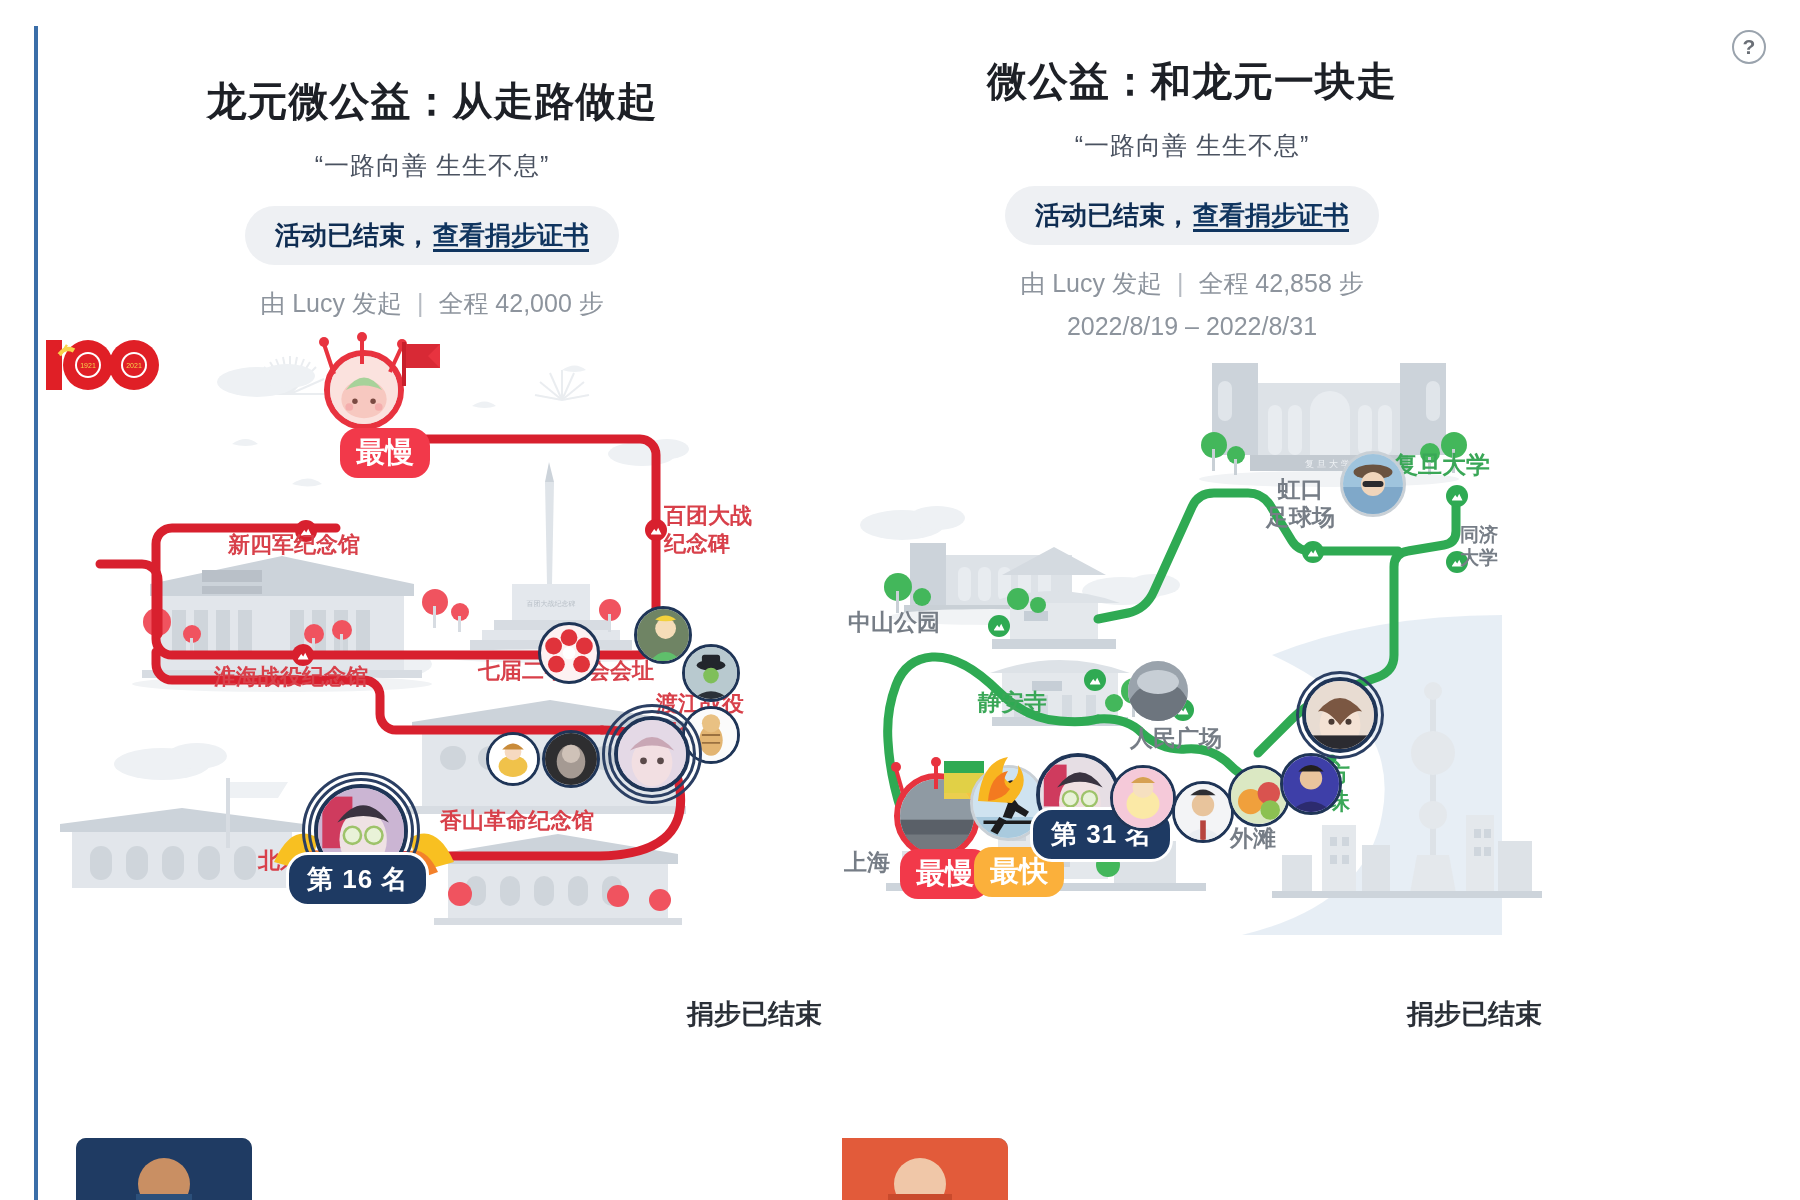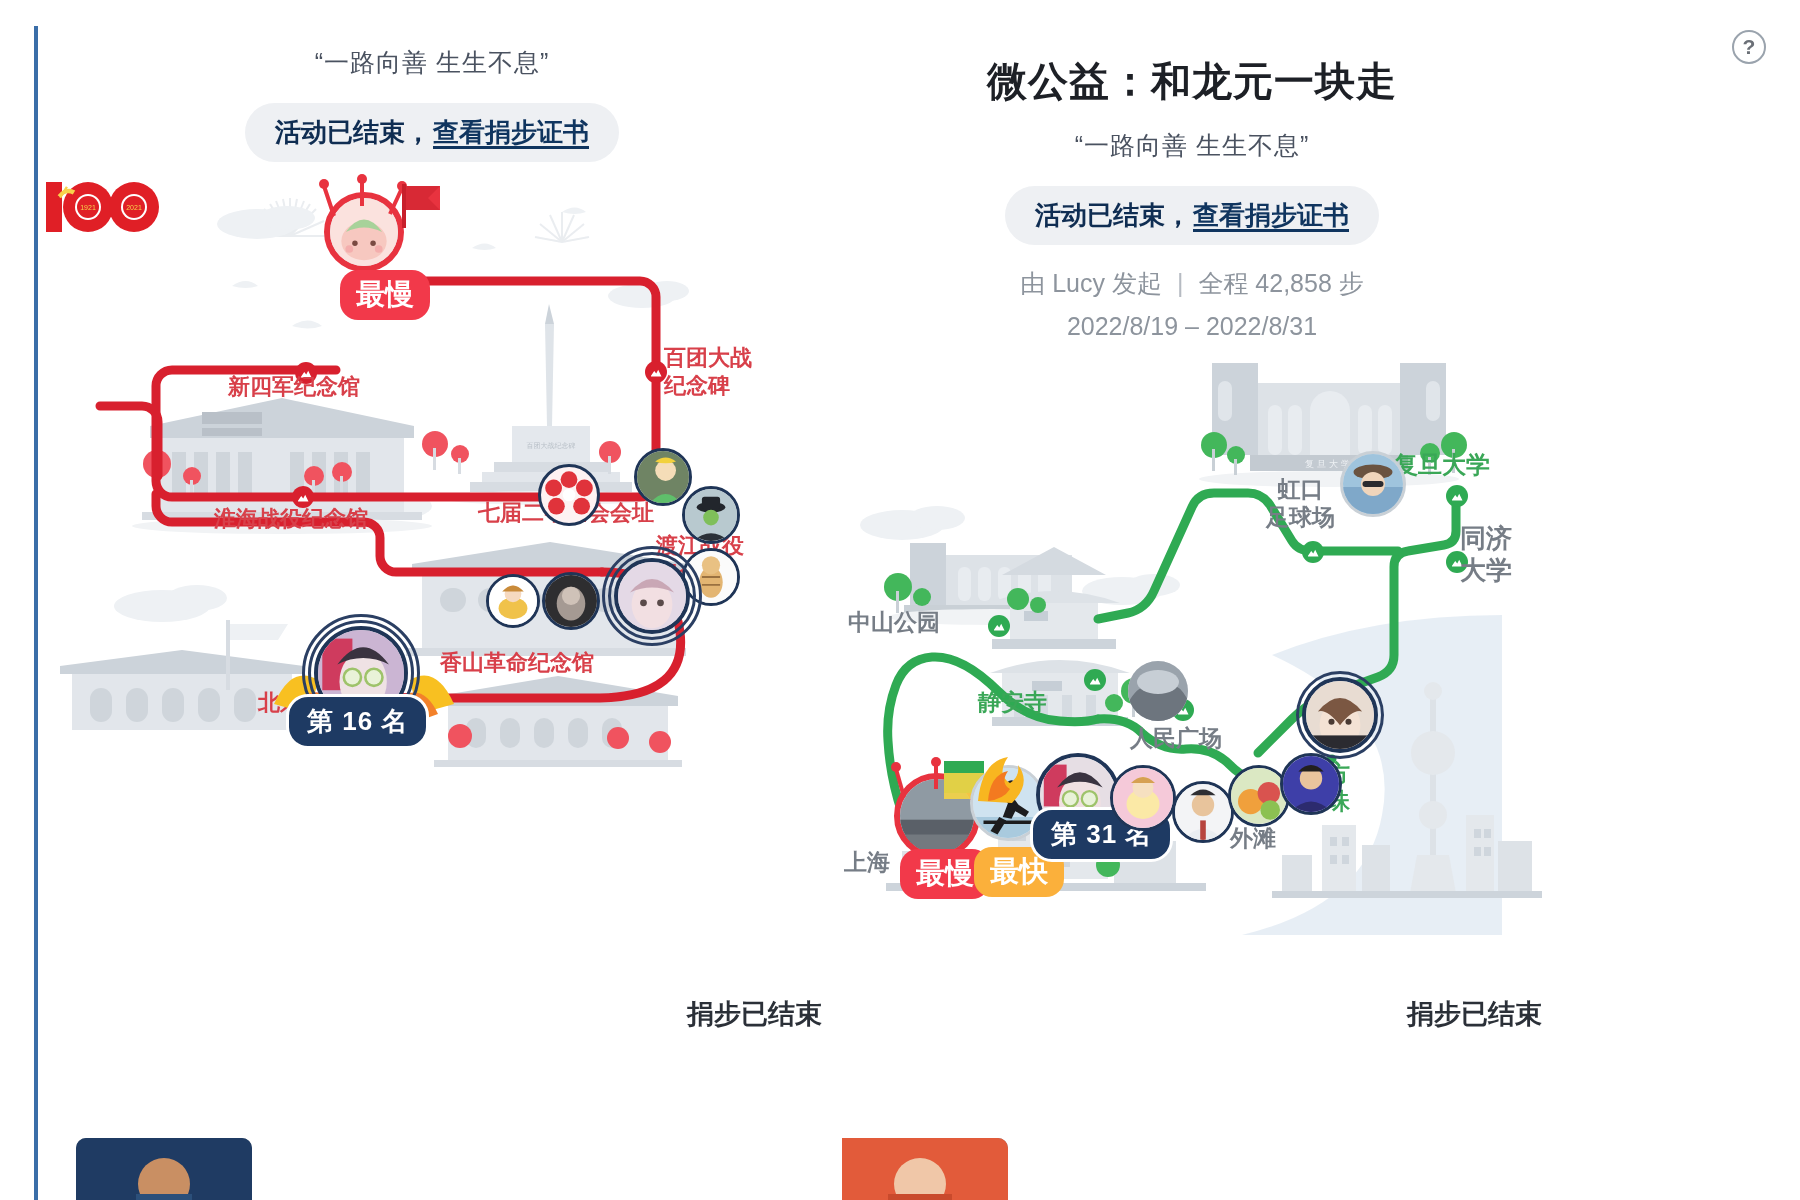--- a/index.html
+++ b/index.html
@@ -154,29 +154,35 @@
 
   <div class="top-strip"></div>
   <div class="left-rail"></div>
   <div class="right-strip"></div>
   <div class="card-sep"></div>
 
   <div class="help-btn">?</div>
 
   <div class="card card-left">
 
+    <div class="title">龙元微公益：从走路做起</div>
     <div class="subtitle">“一路向善 生生不息”</div>
 
     <div class="status-row">
       <div class="status-pill">
         <span>活动已结束，</span>
         <span class="link">查看捐步证书</span>
       </div>
     </div>
 
+    <div class="meta">
+      <span>由 Lucy 发起</span>
+      <span class="sep">|</span>
+      <span>全程 42,000 步</span>
+    </div>
 
     <div class="map">
 
       <svg width="780" height="600">
 
         <g stroke="#e8ebef" stroke-width="2" fill="none" opacity="0.9">
           <g transform="translate(248,60)">
             <line x1="0" y1="0" x2="0" y2="-38"></line>
               <line x1="0" y1="0" x2="14" y2="-35"></line>
             <line x1="0" y1="0" x2="26" y2="-27"></line>
@@ -667,21 +673,21 @@
         </div>
       <div class="node green" style="left:242px; top:314px;">
           <i></i>
         </div>
       <div class="node green" style="left:330px; top:344px;">
           <i></i>
         </div>
 
       <div class="lbl lbl-green" style="left:552px; top:94px; font-size:24px;">复旦大学</div>
       <div class="lbl lbl-gray" style="left:424px; top:104px; font-size:23px; line-height:1.22; text-align:center;">虹口<br>足球场</div>
-      <div class="lbl lbl-gray" style="left:618px; top:152px; font-size:26px; line-height:1.22;">同济<br>大学</div>
+      <div class="lbl lbl-gray" style="left:618px; top:152px; font-size:19px; line-height:1.22;">同济<br>大学</div>
       <div class="lbl lbl-gray" style="left:6px; top:236px; font-size:23px;">中山公园</div>
       <div class="lbl lbl-green" style="left:136px; top:332px; font-size:23px;">静安寺</div>
       <div class="lbl lbl-gray" style="left:288px; top:352px; font-size:23px;">人民广场</div>
       <div class="lbl lbl-green" style="left:252px; top:460px; font-size:23px;">新天地</div>
       <div class="lbl lbl-gray" style="left:388px; top:452px; font-size:23px;">外滩</div>
       <div class="lbl lbl-green" style="left:462px; top:404px; font-size:23px; line-height:1.22;">东方<br>明珠</div>
       <div class="lbl lbl-gray" style="left:2px; top:476px; font-size:23px;">上海</div>
 
       <div class="av" style="left:498px; top:96px; width:66px; height:66px; border-color:#c9d0d6; border-width:3px;">
         <svg class="ph" viewBox="0 0 40 40">

